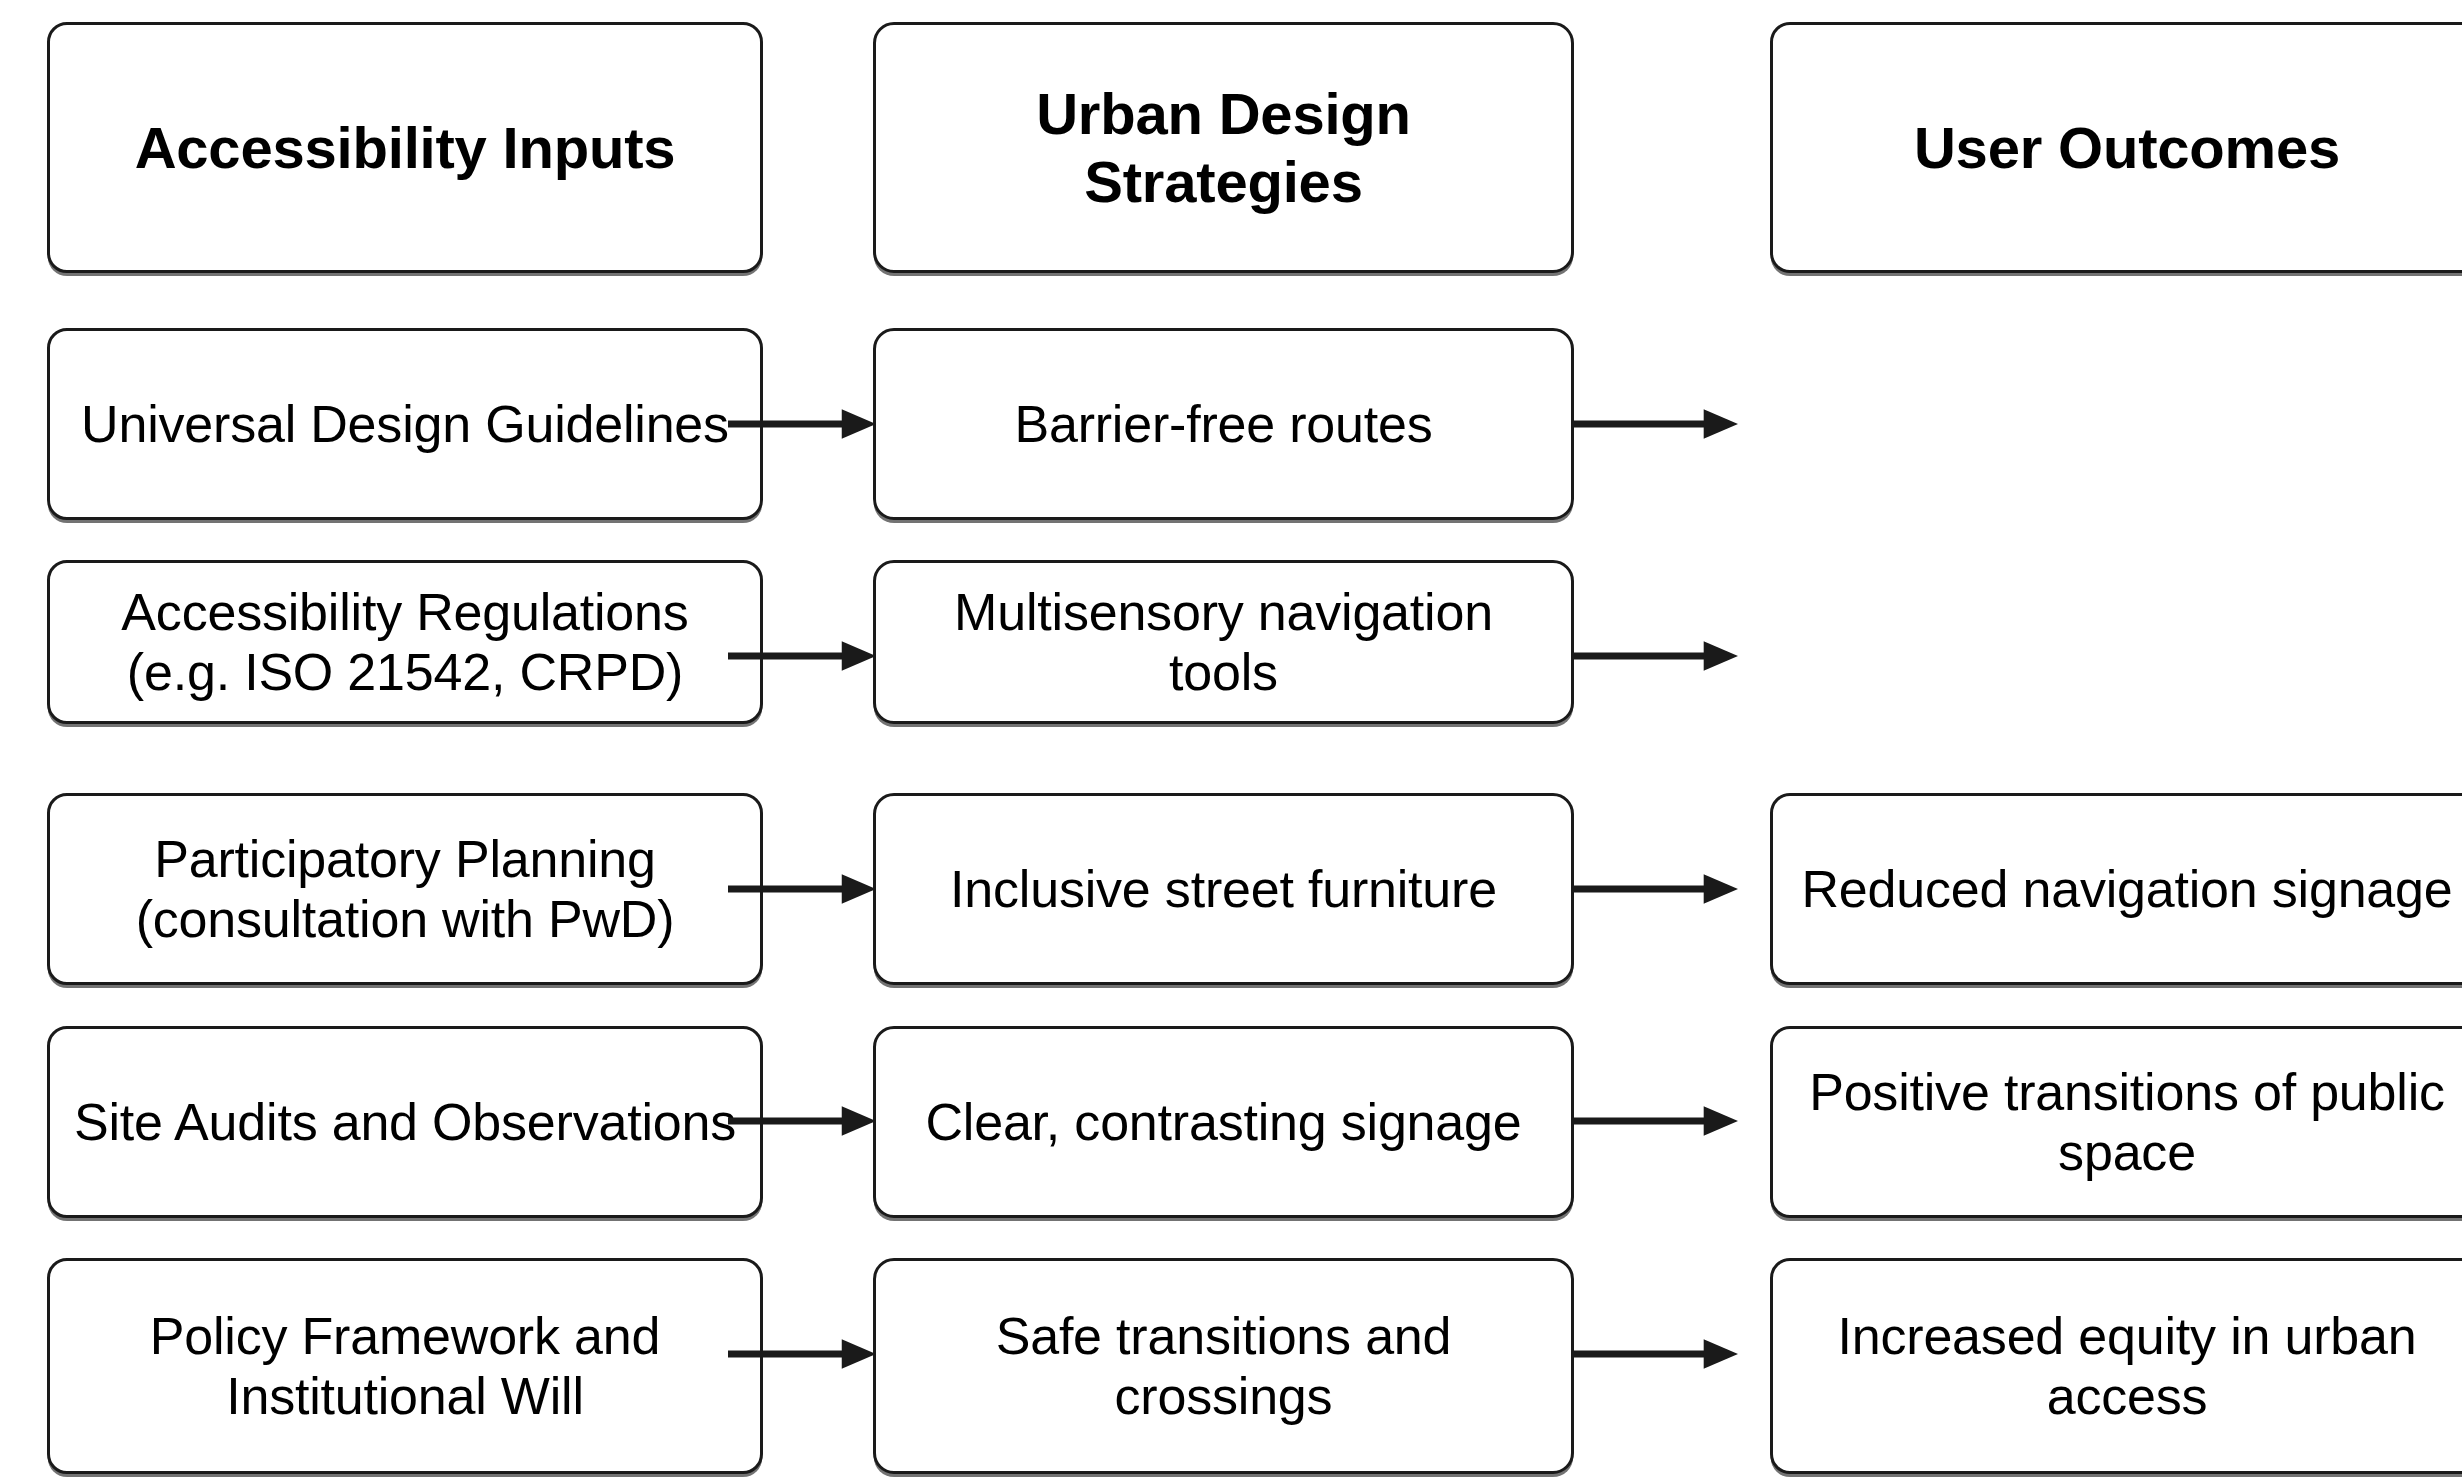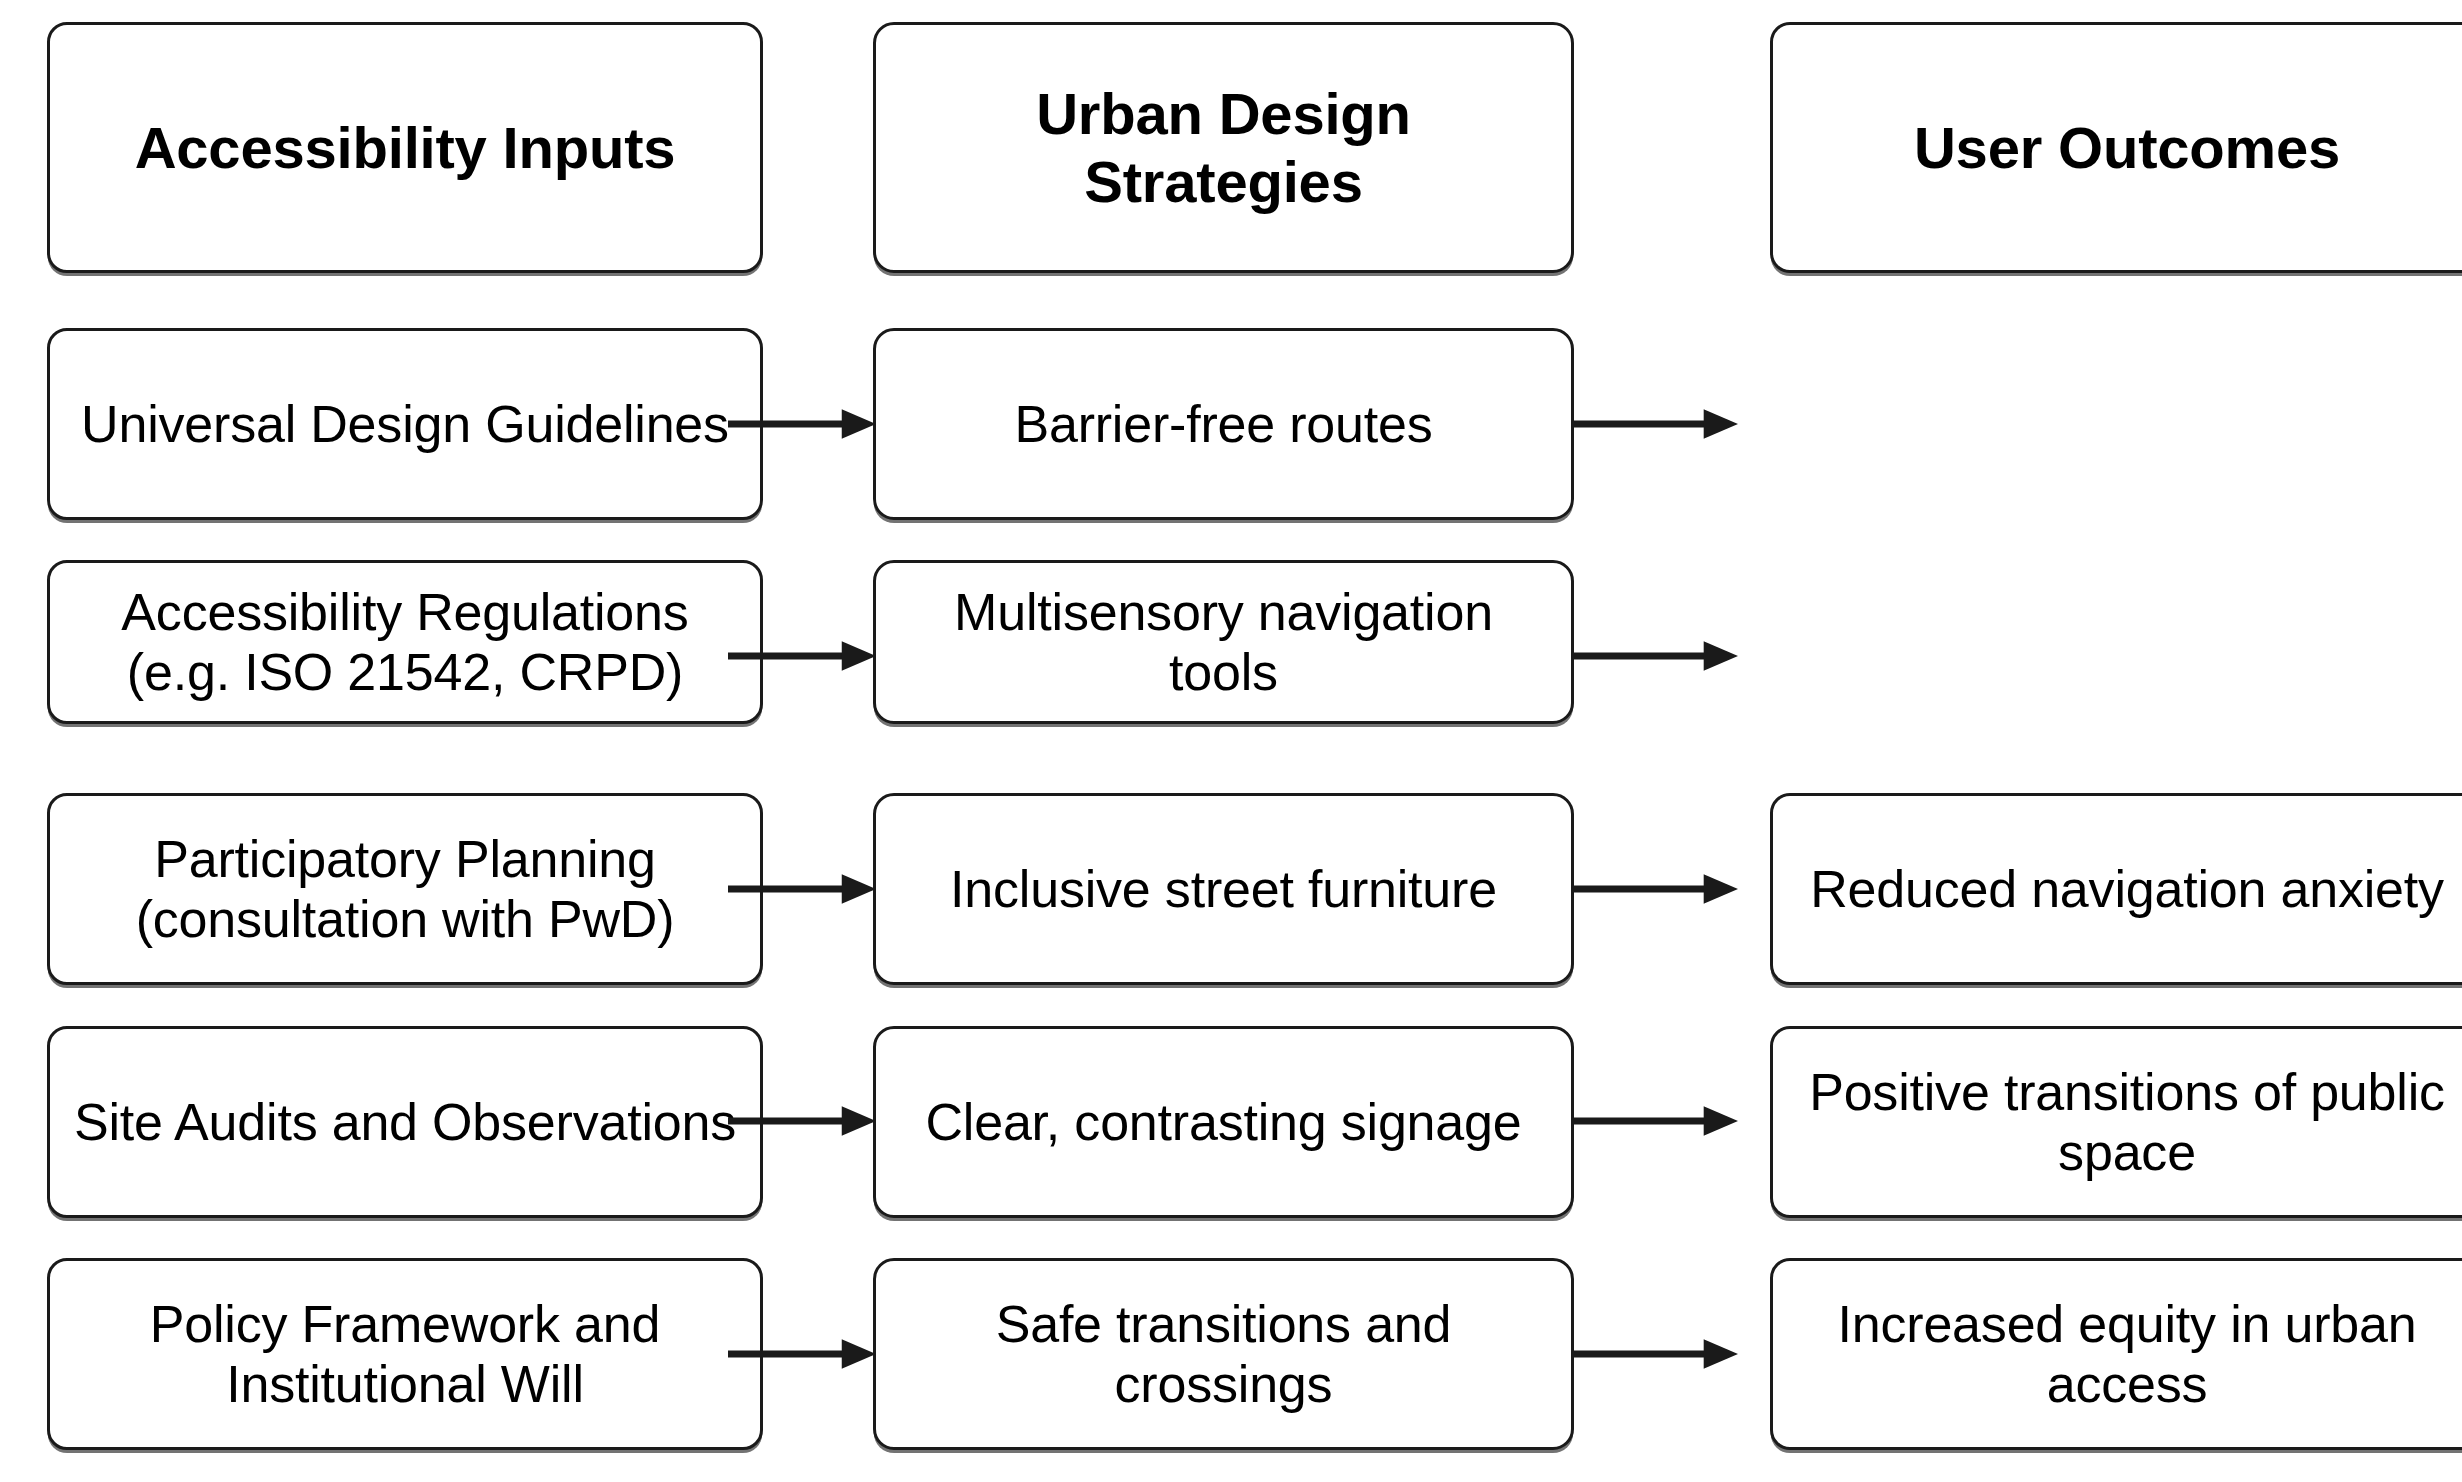--- a/index.html
+++ b/index.html
@@ -57,21 +57,21 @@
   .col-left   { left: 14px;   width: 716px; margin-left: 33px; }
   .col-mid    { left: 873px; width: 701px; border-radius: 21px; }
   .col-right  { left: 1770px; width: 714px; }
 
   
   .row-head { top: 22px;   height: 251px; }
   .row-1    { top: 328px;  height: 192px; }
   .row-2    { top: 560px;  height: 164px; }
   .row-3    { top: 793px; height: 192px; }
   .row-4    { top: 1026px; height: 192px; }
-  .row-5    { top: 1258px; height: 192px; }
+  .row-5    { top: 1258px; height: 216px; }
 
   
   .arrow {
     position: absolute;
     height: 34px;
     display: block;
   }
   .arrow svg { display: block; width: 100%; height: 100%; }
 
   .arrow-a { left: 728px;  width: 148px; }
@@ -148,21 +148,21 @@
   <div class="node body-node col-mid row-3">
     <span class="label">Inclusive street furniture</span>
   </div>
   <div class="arrow arrow-b arr-3">
     <svg viewBox="0 0 214 44" preserveAspectRatio="none">
       <line x1="0" y1="22" x2="176" y2="22" stroke="#1a1a1a" stroke-width="9"></line>
       <polygon points="170,3 214,22 170,41" fill="#1a1a1a"></polygon>
     </svg>
   </div>
   <div class="node body-node col-right row-3">
-    <span class="label">Reduced navigation anxiety</span>
+    <span class="label">Reduced navigation signage</span>
   </div>
 
   <div class="node body-node col-left row-4">
     <span class="label">Site Audits and Observations</span>
   </div>
   <div class="arrow arrow-a arr-4">
     <svg viewBox="0 0 190 44" preserveAspectRatio="none">
       <line x1="0" y1="22" x2="152" y2="22" stroke="#1a1a1a" stroke-width="9"></line>
       <polygon points="146,3 190,22 146,41" fill="#1a1a1a"></polygon>
     </svg>

